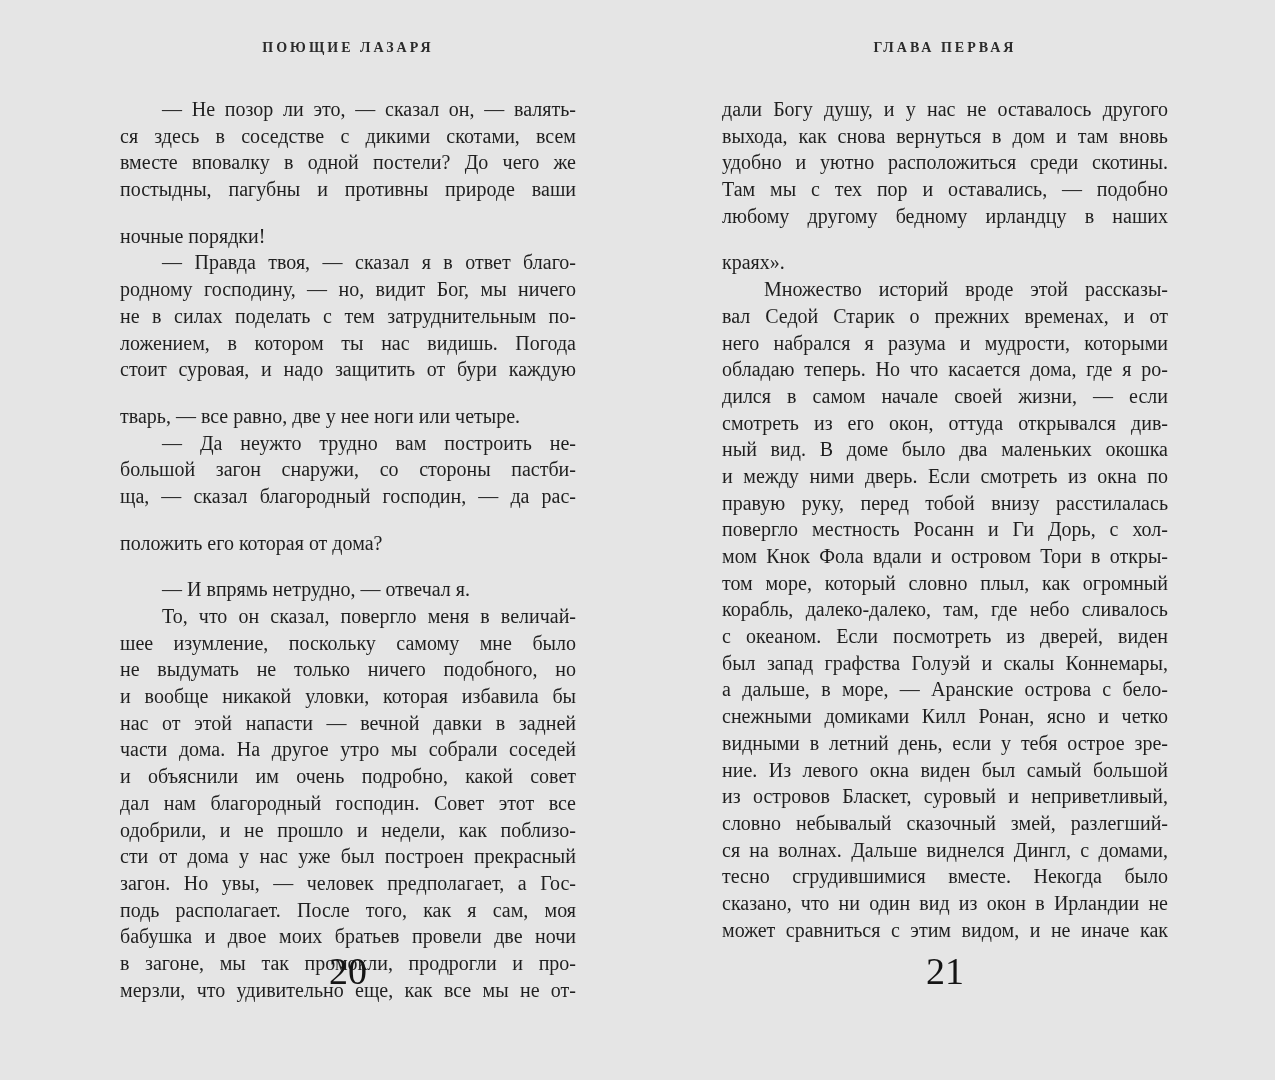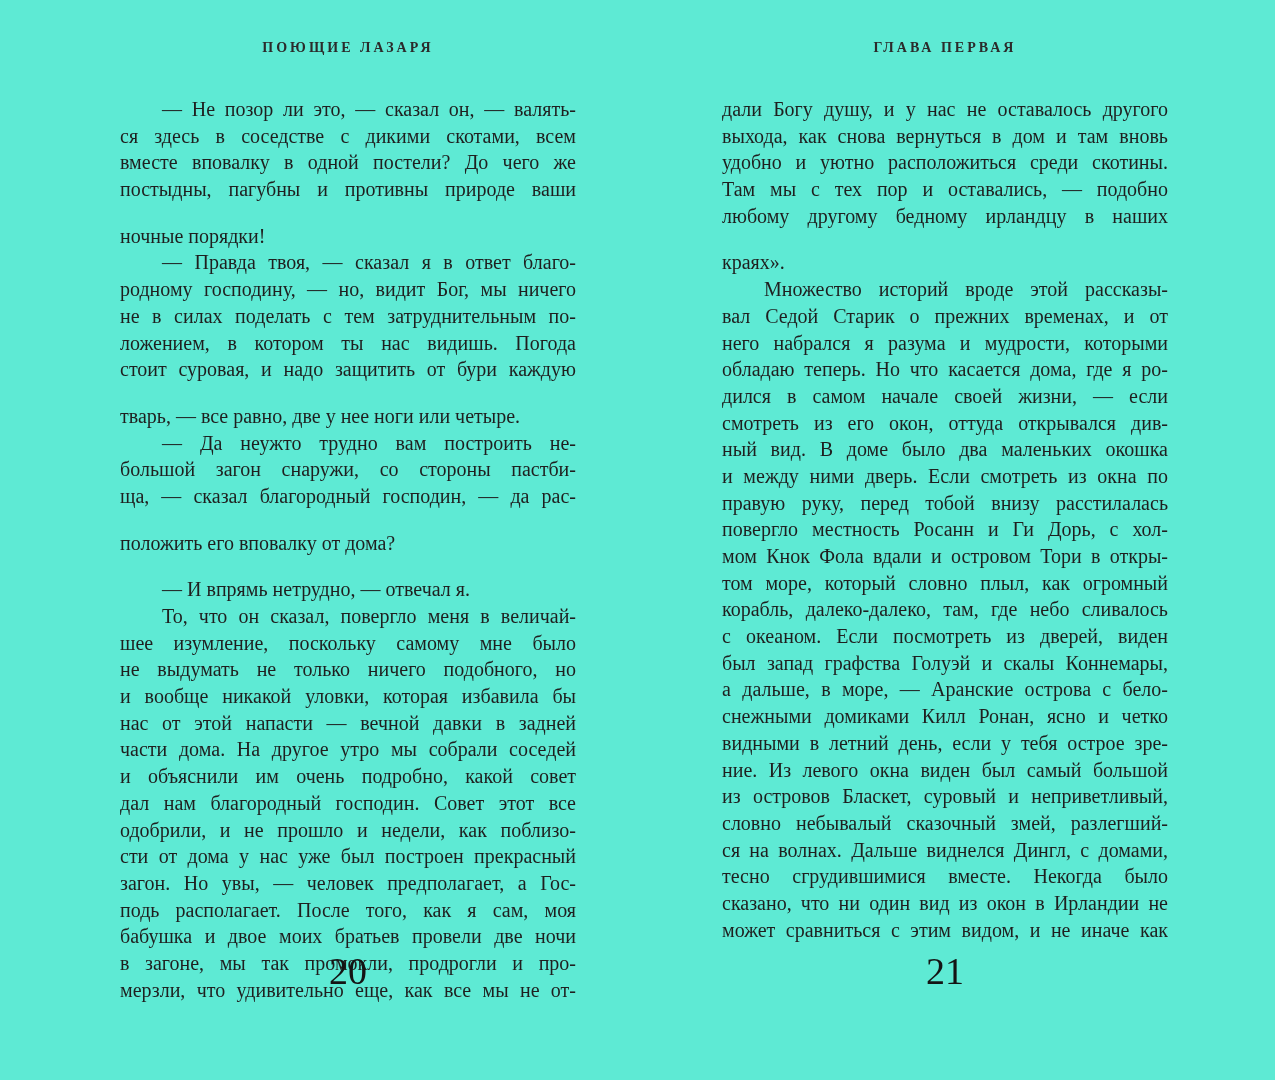--- a/index.html
+++ b/index.html
@@ -4,21 +4,21 @@
 <style>
   html, body {
     margin: 0;
     padding: 0;
     background: #ffffff;
   }
   .spread {
     position: relative;
     width: 1275px;
     height: 1080px;
-    background: #5eead4;
+    background: #e5e5e5;
     overflow: hidden;
     font-family: "Liberation Serif", "DejaVu Serif", serif;
     color: #1f1f1f;
   }
   .page {
     position: absolute;
     top: 0;
     height: 1080px;
   }
   .page.left  { left: 120px; width: 456px; }
@@ -86,21 +86,21 @@
           <div class="line">родному господину, — но, видит Бог, мы ничего</div>
           <div class="line">не в силах поделать с тем затруднительным по-</div>
           <div class="line">ложением, в котором ты нас видишь. Погода</div>
           <div class="line">стоит суровая, и надо защитить от бури каждую</div>
           <div class="line last-natural">тварь, — все равно, две у нее ноги или четыре.</div>
         </div>
         <div class="paragraph">
           <div class="line first-indent">— Да неужто трудно вам построить не-</div>
           <div class="line">большой загон снаружи, со стороны пастби-</div>
           <div class="line">ща, — сказал благородный господин, — да рас-</div>
-          <div class="line last-natural">положить его вповалку от дома?</div>
+          <div class="line last-natural">положить его которая от дома?</div>
         </div>
         <div class="paragraph">
           <div class="line first-indent last-natural">— И впрямь нетрудно, — отвечал я.</div>
         </div>
         <div class="paragraph">
           <div class="line first-indent">То, что он сказал, повергло меня в величай-</div>
           <div class="line">шее изумление, поскольку самому мне было</div>
           <div class="line">не выдумать не только ничего подобного, но</div>
           <div class="line">и вообще никакой уловки, которая избавила бы</div>
           <div class="line">нас от этой напасти — вечной давки в задней</div>

